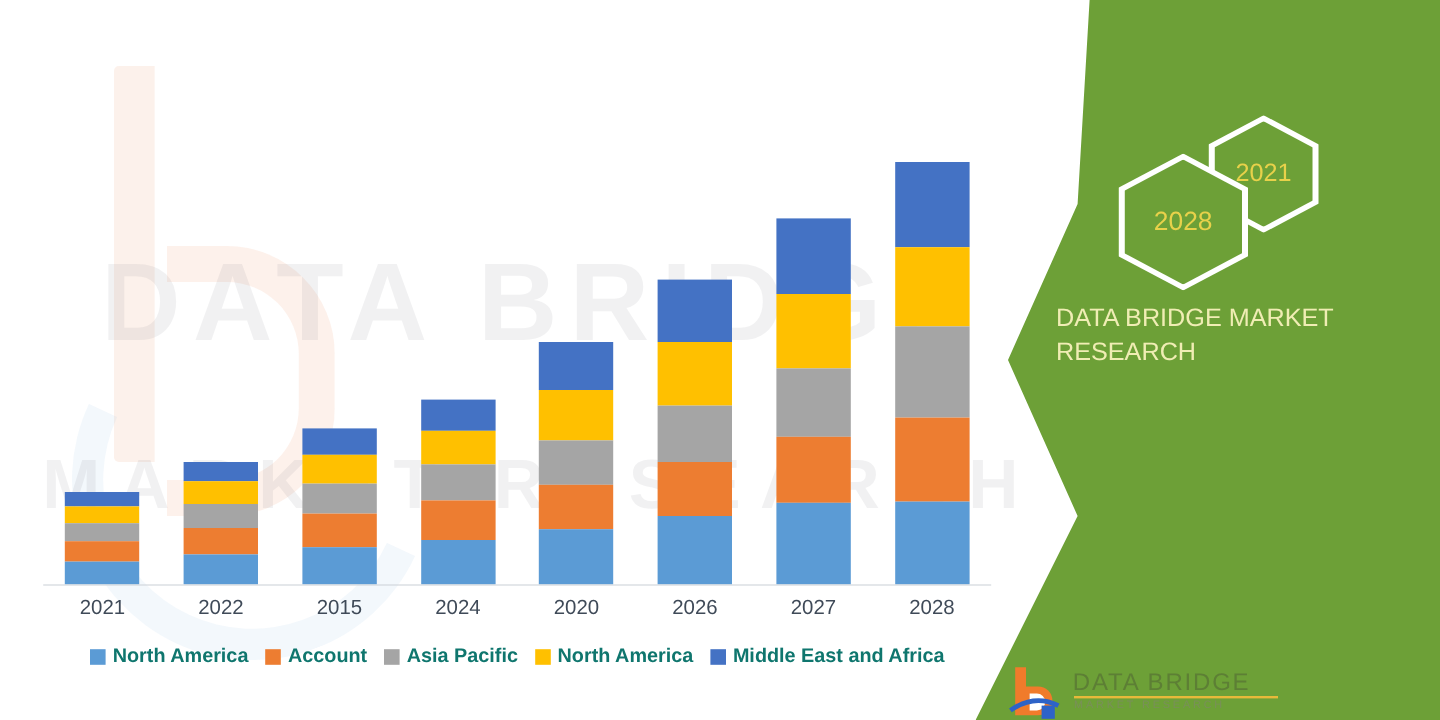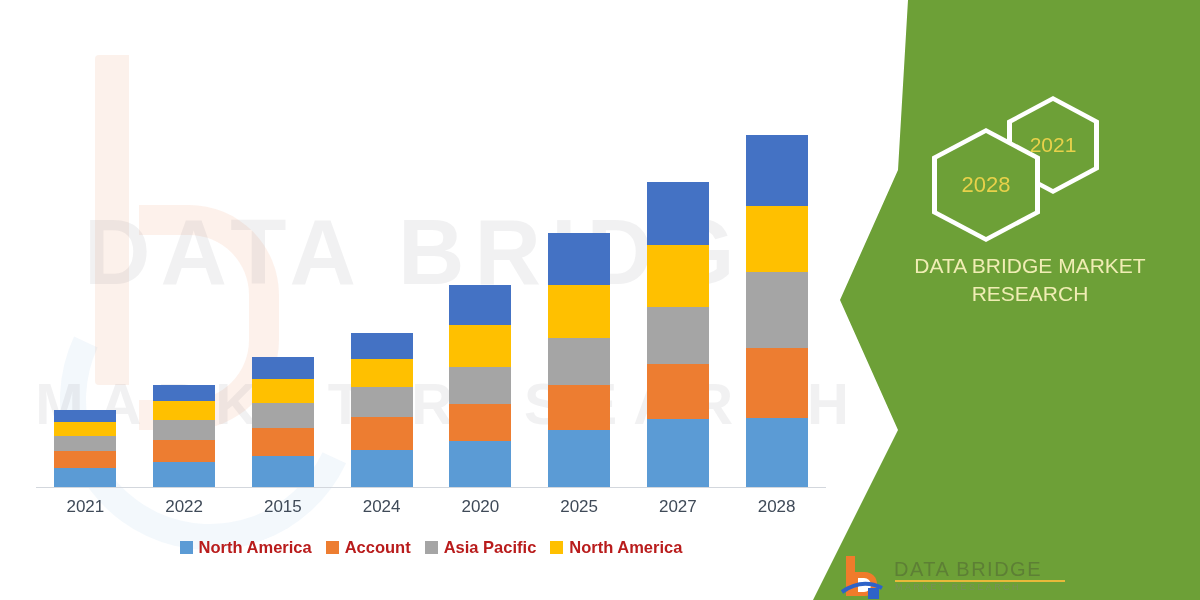--- a/index.html
+++ b/index.html
@@ -71,21 +71,21 @@
     width:90px; text-align:center; font-size:17px;
     color:#3f4a58; font-weight:400;
   }
 
   #legend {
     position:absolute; left:36px; top:538px; width:790px;
     display:flex; justify-content:center; align-items:center; gap:14px;
   }
   .legend-item { display:flex; align-items:center; gap:6px; }
   .legend-swatch { width:13px; height:13px; flex:0 0 13px; }
-  .legend-label { font-size:16.5px; color:#b91c1c; font-weight:700; }
+  .legend-label { font-size:16.5px; color:#0f766e; font-weight:700; }
 
   
   #green-panel {
     position:absolute; left:780px; top:0; width:420px; height:600px;
     background:#6da037;
     clip-path:polygon(128px 0, 420px 0, 420px 600px, 33px 600px,
                       118px 430px, 60px 300px, 118px 170px);
   }
   #panel-heading {
     position:absolute; left:870px; top:2px; width:300px;
@@ -108,21 +108,21 @@
     background:#6da037;
     clip-path:polygon(50% 0%,100% 25%,100% 75%,50% 100%,0% 75%,0% 25%);
   }
   .hex-label { position:relative; z-index:2; }
 
   #hex-2021 { left:1007px; top:96px; width:92px; height:98px; font-size:21px; }
   #hex-2028 { left:932px; top:128px; width:108px; height:114px; font-size:22px; }
 
   #brand-name {
     position:absolute; left:880px; top:252px; width:300px;
-    text-align:center; color:#f0edb4;
+    color:#f0edb4;
     font-size:21px; line-height:28px; font-weight:400;
   }
 
   
   #logo { position:absolute; left:838px; top:552px; width:230px; height:48px; }
   #logo-mark { position:absolute; left:0; top:0; width:48px; height:48px; }
   #logo-text {
     position:absolute; left:56px; top:6px;
     font-size:20px; letter-spacing:1.5px; color:#5d7f35; font-weight:400;
   }
@@ -223,41 +223,45 @@
         </div>
       </div>
     <div id="baseline"></div>
 
     <div class="xlabels" id="xlabels">
         <span>2021</span>
         <span>2022</span>
         <span>2015</span>
         <span>2024</span>
         <span>2020</span>
-        <span>2025</span>
+        <span>2026</span>
         <span>2027</span>
         <span>2028</span>
       </div>
 
     <div id="legend">
         <div class="legend-item">
           <span class="legend-swatch" style="background: rgb(91, 155, 213);"></span>
           <span class="legend-label">North America</span>
         </div>
         <div class="legend-item">
           <span class="legend-swatch" style="background: rgb(237, 125, 49);"></span>
           <span class="legend-label">Account</span>
         </div>
         <div class="legend-item">
           <span class="legend-swatch" style="background: rgb(165, 165, 165);"></span>
           <span class="legend-label">Asia Pacific</span>
         </div>
         <div class="legend-item">
           <span class="legend-swatch" style="background: rgb(255, 192, 0);"></span>
           <span class="legend-label">North America</span>
+        </div>
+        <div class="legend-item">
+          <span class="legend-swatch" style="background: rgb(68, 114, 196);"></span>
+          <span class="legend-label">Middle East and Africa</span>
         </div>
       </div>
   </div>
 
   <div id="green-panel"></div>
 
 
   <div class="hex" id="hex-2021">
     <div class="hex-shape"></div>
     <div class="hex-inner"></div>

